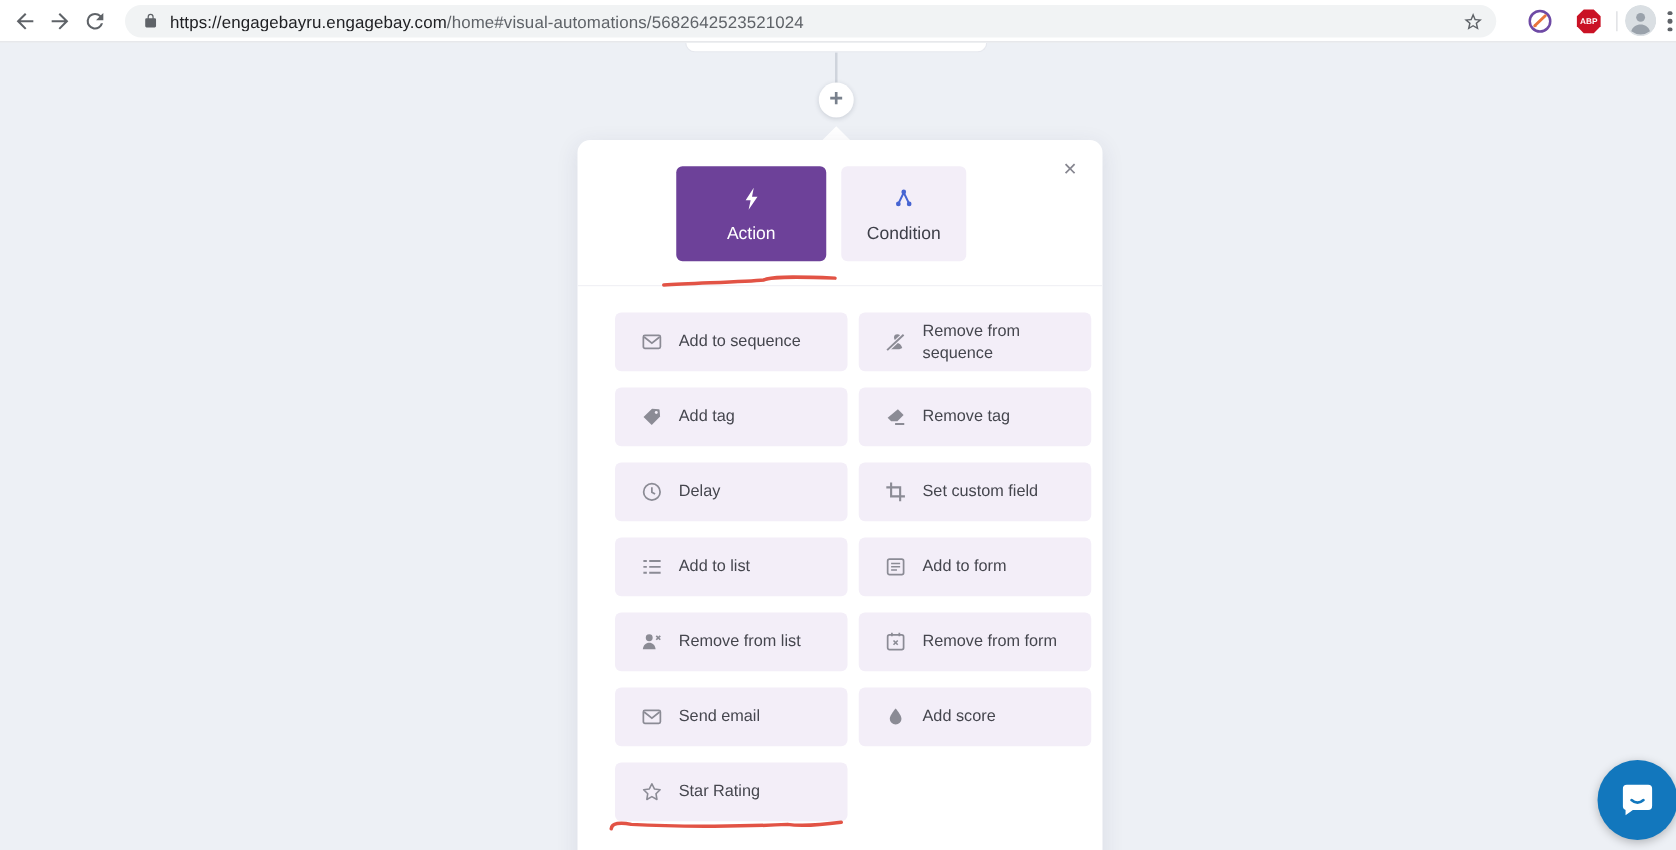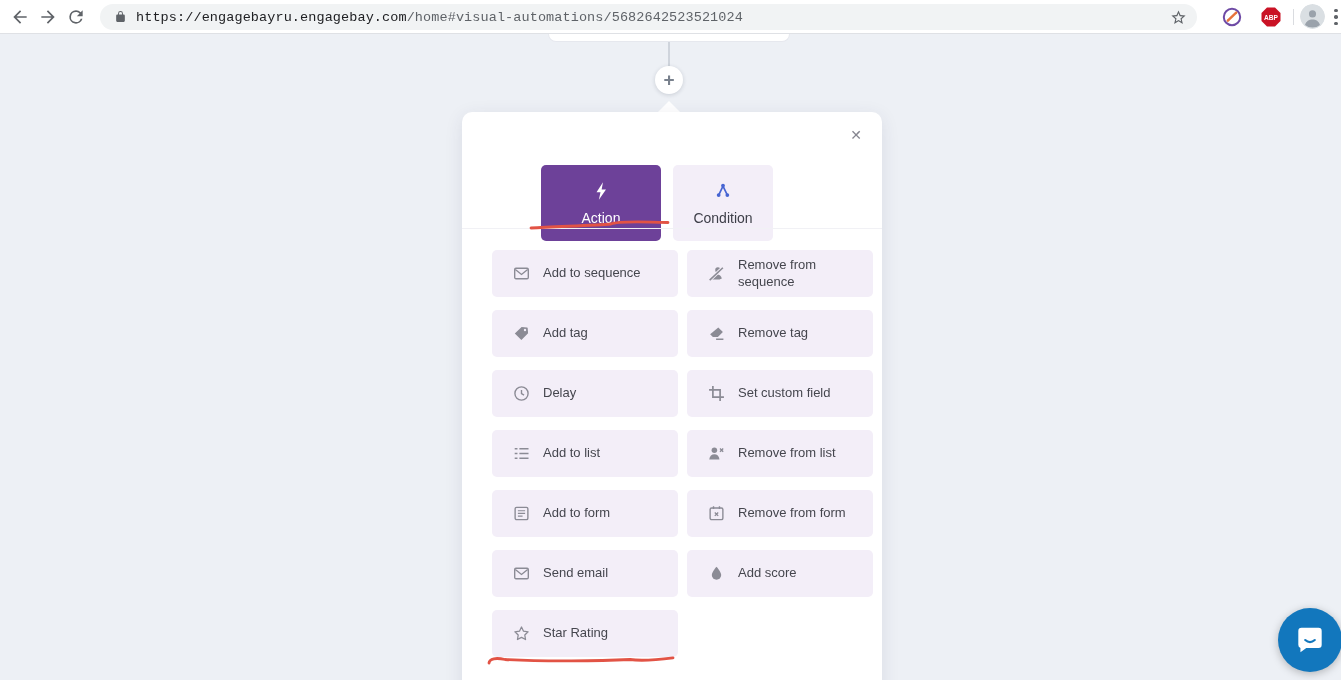--- a/index.html
+++ b/index.html
@@ -20,21 +20,21 @@
     border:none; background:transparent; cursor:pointer; color:#5f6368;
   }
   .nav-icon svg { width:100%; height:100%; }
   .nav-back    { left:10px; }
   .nav-forward { left:38px; }
   .nav-reload  { left:66px; }
 
   .omnibox {
     position:absolute; left:100px; top:4px; width:1097px; height:26px;
     background:#f1f3f4; border-radius:13px;
-    display:flex; align-items:center; padding:0 10px 0 14px; cursor:text;font-family:Liberation Mono, monospace;
+    display:flex; align-items:center; padding:0 10px 0 14px; cursor:text;
   }
   .lock { width:13px; height:14px; flex:0 0 auto; margin-right:9px; }
   .url-text { font-size:13.5px; white-space:nowrap; overflow:hidden; flex:1; letter-spacing:.1px; }
   .url-text .scheme { color:#202124; }
   .url-text .domain { color:#202124; }
   .url-text .path   { color:#5f6368; }
   .bookmark { width:17px; height:17px; flex:0 0 auto; margin-left:8px; cursor:pointer; }
 
   .ext-btn { position:absolute; top:6px; width:22px; height:22px; border:none; background:transparent; cursor:pointer; padding:0; }
   .ext-1 { left:1221px; }
@@ -69,21 +69,21 @@
     background:#ffffff; border-radius:10px; z-index:4;
     box-shadow:0 4px 18px rgba(50,50,90,.10);
   }
   .close-btn {
     position:absolute; top:16px; right:20px; border:none; background:transparent;
     color:#85858f; font-size:14px; line-height:1; cursor:pointer;
   }
   .tab {
     position:absolute; top:21px; height:76px; border:none; border-radius:5px; cursor:pointer;
     display:flex; flex-direction:column; align-items:center; justify-content:center; gap:9px;
-    font-size:14px; font-family:inherit;margin-top:32px;
+    font-size:14px; font-family:inherit;
   }
   .tab .tab-ic { width:20px; height:20px; }
   .tab .tab-ic svg { width:100%; height:100%; }
   .tab-action    { left:79px;  width:120px; background:#6d4199; color:#ffffff; }
   .tab-condition { left:211px; width:100px; background:#f3eef8; color:#3d3e48; }
   .popup-divider { position:absolute; left:0; top:116px; width:100%; height:1px; background:#f1f1f5; }
 
   .actions-grid {
     position:absolute; left:30px; top:138px;
     display:grid; grid-template-columns:186px 186px;
@@ -259,35 +259,35 @@
       <span class="ic">
           <svg viewBox="0 0 16 16" stroke="#8b8b95" stroke-width="1.5" fill="none">
             <path d="M1.6 3.6h2.6M6 3.6h8.6M1.6 8h2.6M6 8h8.6M1.6 12.4h2.6M6 12.4h8.6"></path>
           </svg>
         </span>
       <span>Add to list</span>
     </button>
     <button class="action-btn">
       <span class="ic">
           <svg viewBox="0 0 16 16">
+            <rect x="2" y="2.2" width="12" height="11.6" rx="1.4" fill="none" stroke="#8b8b95" stroke-width="1.3"></rect>
+            <path d="M4.6 5.4h6.8M4.6 7.9h6.8M4.6 10.4h4.4" stroke="#8b8b95" stroke-width="1.1" fill="none"></path>
+          </svg>
+        </span>
+      <span>Add to form</span>
+    </button>
+    <button class="action-btn">
+      <span class="ic">
+          <svg viewBox="0 0 16 16">
             <circle cx="6" cy="4.9" r="2.6" fill="#8b8b95"></circle>
             <path d="M1.2 13.6c.3-3.2 2.3-4.9 4.8-4.9s4.5 1.7 4.8 4.9z" fill="#8b8b95"></path>
             <path d="M11.3 3.4l3 3m0-3-3 3" stroke="#8b8b95" stroke-width="1.3" fill="none"></path>
           </svg>
         </span>
       <span>Remove from list</span>
-    </button>
-    <button class="action-btn">
-      <span class="ic">
-          <svg viewBox="0 0 16 16">
-            <rect x="2" y="2.2" width="12" height="11.6" rx="1.4" fill="none" stroke="#8b8b95" stroke-width="1.3"></rect>
-            <path d="M4.6 5.4h6.8M4.6 7.9h6.8M4.6 10.4h4.4" stroke="#8b8b95" stroke-width="1.1" fill="none"></path>
-          </svg>
-        </span>
-      <span>Add to form</span>
     </button>
     <button class="action-btn">
       <span class="ic">
           <svg viewBox="0 0 16 16">
             <rect x="2" y="2.8" width="12" height="11" rx="1.4" fill="none" stroke="#8b8b95" stroke-width="1.3"></rect>
             <path d="M5.2 1.2v2.6M10.8 1.2v2.6" stroke="#8b8b95" stroke-width="1.3" fill="none"></path>
             <path d="M6.4 7l3.2 3.2M9.6 7l-3.2 3.2" stroke="#8b8b95" stroke-width="1.2" fill="none"></path>
           </svg>
         </span>
       <span>Remove from form</span>

